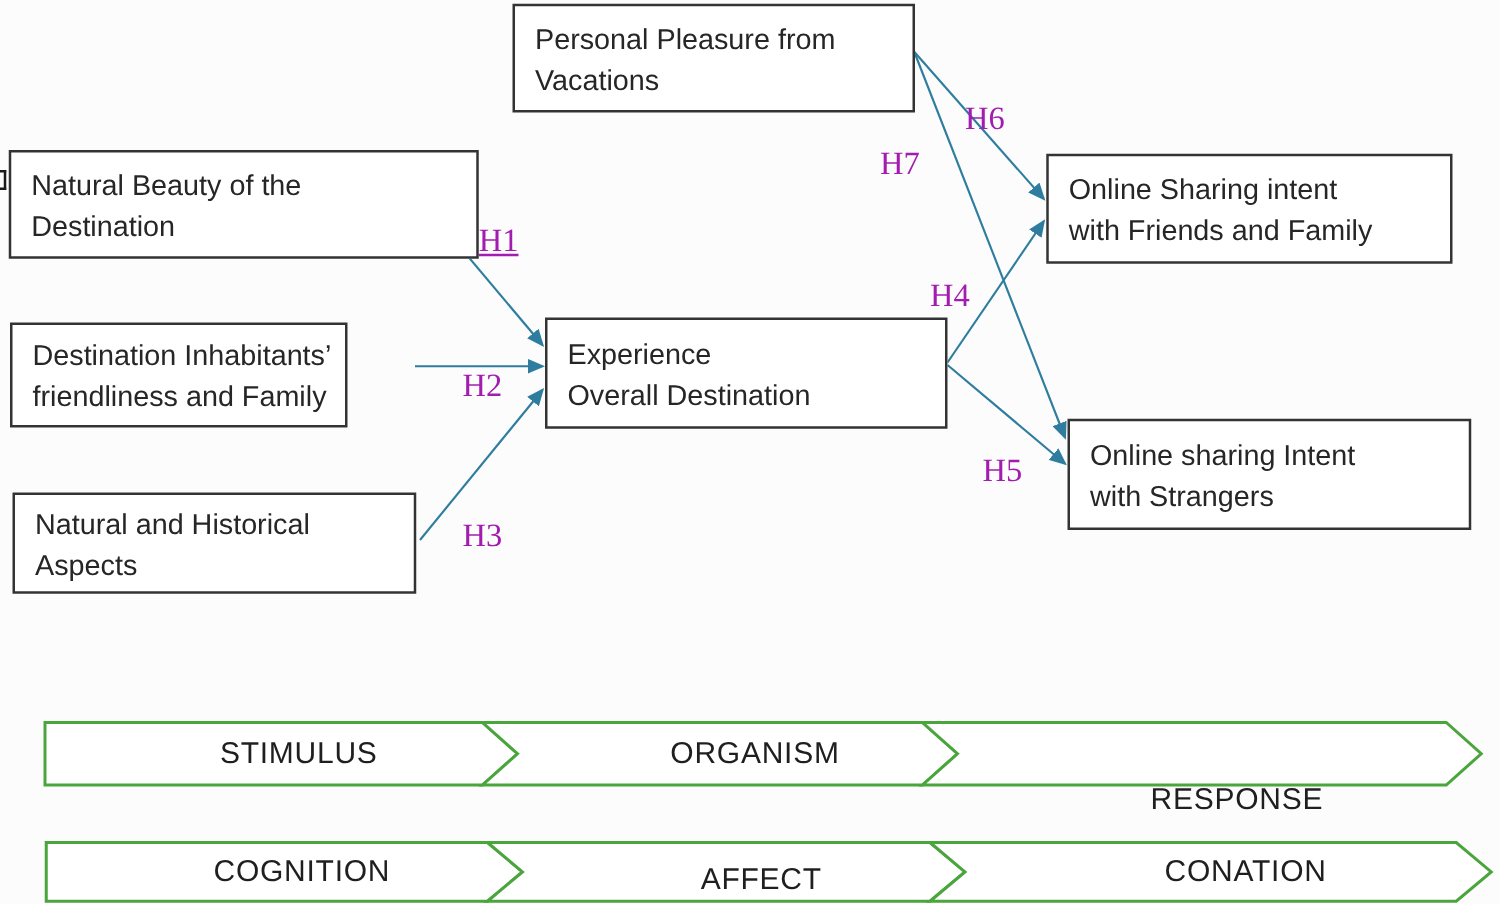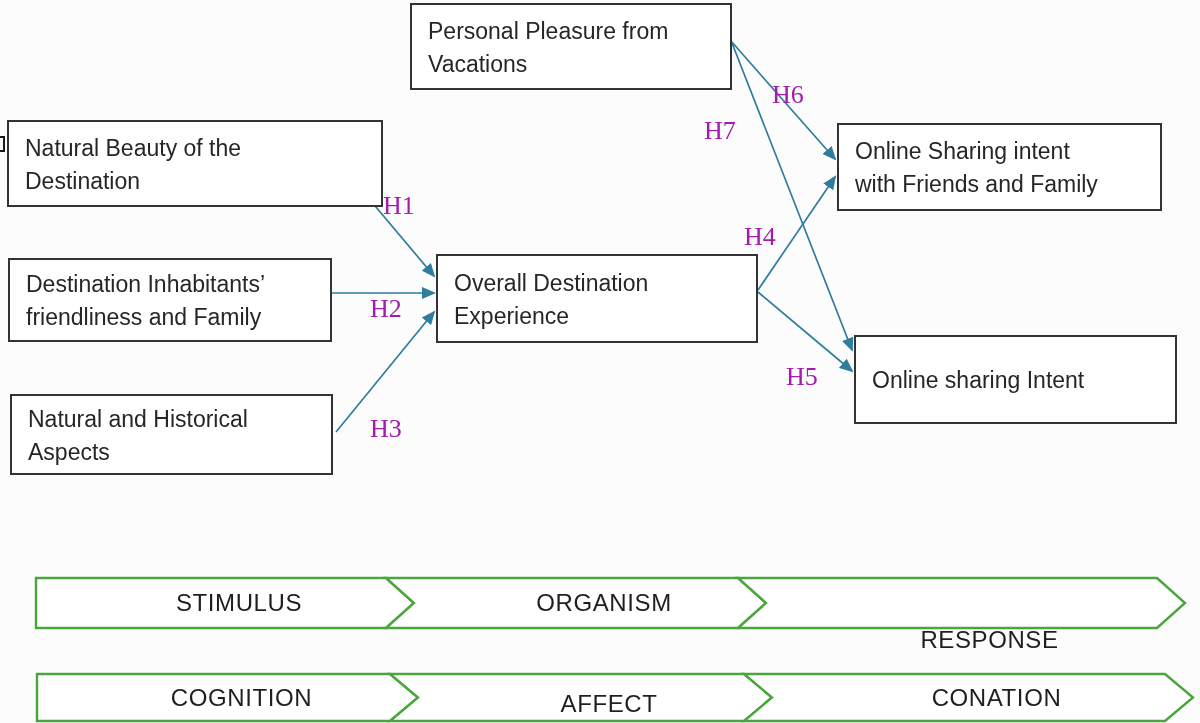--- a/index.html
+++ b/index.html
@@ -53,45 +53,46 @@
   <div class="dbox" style="left:410px;top:3px;width:322px;height:87px;">
     <div>Personal Pleasure from</div>
     <div>Vacations</div>
   </div>
 
   <div class="dbox" style="left:7px;top:120px;width:376px;height:87px;">
     <div>Natural Beauty of the</div>
     <div>Destination</div>
   </div>
 
-  <div class="dbox" style="left:8px;top:258px;width:324px;height:84px;">
+  <div class="dbox" style="left:8px;top:258px;width:270px;height:84px;">
     <div>Destination Inhabitants’</div>
     <div>friendliness and Family</div>
   </div>
 
   <div class="dbox" style="left:10px;top:394px;width:323px;height:81px;">
     <div>Natural and Historical</div>
     <div>Aspects</div>
   </div>
 
   <div class="dbox" style="left:436px;top:254px;width:322px;height:89px;">
+    <div>Experience</div>
     <div>Overall Destination</div>
-    <div>Experience</div>
   </div>
 
   <div class="dbox" style="left:837px;top:123px;width:325px;height:88px;">
     <div>Online Sharing intent</div>
     <div>with Friends and Family</div>
   </div>
 
   <div class="dbox" style="left:854px;top:335px;width:323px;height:89px;">
     <div>Online sharing Intent</div>
+    <div>with Strangers</div>
   </div>
 
-  <div class="hlabel" style="left:383px;top:191px;">H1</div>
+  <div class="hlabel" style="left:383px;top:178px;text-decoration:underline;">H1</div>
   <div class="hlabel" style="left:370px;top:294px;">H2</div>
   <div class="hlabel" style="left:370px;top:414px;">H3</div>
   <div class="hlabel" style="left:744px;top:222px;">H4</div>
   <div class="hlabel" style="left:786px;top:362px;">H5</div>
   <div class="hlabel" style="left:772px;top:80px;">H6</div>
   <div class="hlabel" style="left:704px;top:116px;">H7</div>
 
   <svg class="layer" style="top:574px;" width="1200" height="58" viewBox="0 0 1200 58">
     <g fill="#ffffff" stroke="#4aa63c" stroke-width="2.4" stroke-linejoin="miter">
       <path d="M36,4 L386,4 L414,29 L386,54 L36,54 Z"></path>

